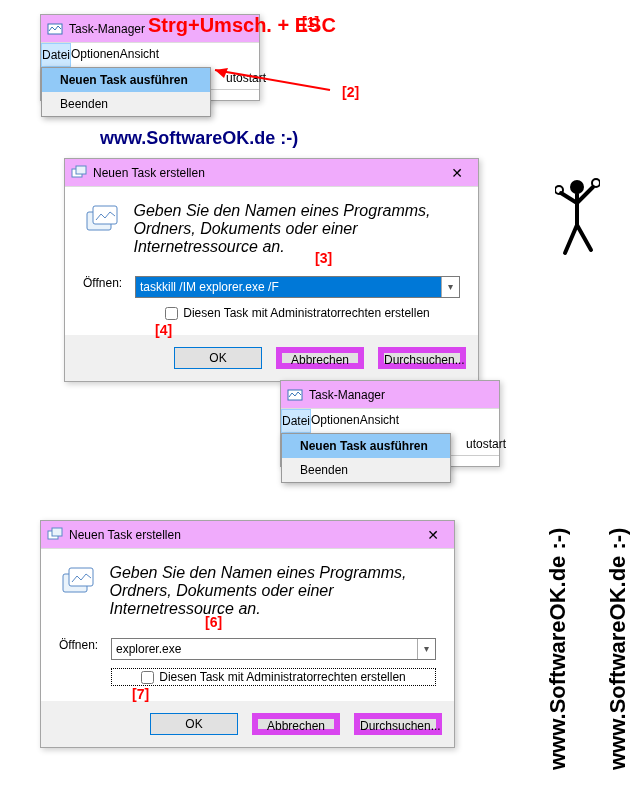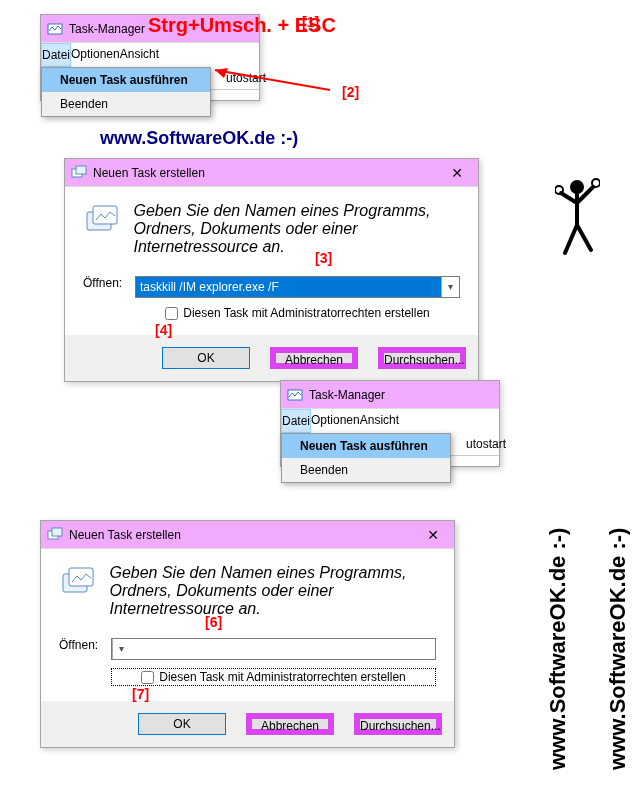--- a/index.html
+++ b/index.html
@@ -23,21 +23,21 @@
     
     .run-dialog { width: 415px; }
     .run-body { padding: 15px 18px 15px 18px; background: #fff; }
     .run-icon { display: inline-block; vertical-align: top; width: 38px; height: 38px; }
     .run-text { display: inline-block; width: 320px; font-size: 16px; margin-left: 8px; font-style: italic; }
     .run-input-row { display: flex; align-items: flex-start; margin-top: 20px; font-size: 12px; }
     .run-label { width: 52px; }
     .run-check-row { margin-top: 8px; margin-left: 52px; display: flex; align-items: center; font-size: 12px; justify-content: center; }
     .run-check-row input { margin-right: 5px; }
     .run-check-row.outlined { border: 1px dotted #000; padding: 1px; }
-    .run-buttons { background: #f0f0f0; padding: 12px 12px; display: flex; justify-content: flex-end; gap: 20px; }
+    .run-buttons { background: #f0f0f0; padding: 12px 12px; display: flex; justify-content: flex-end; gap: 14px; }
     .btn { width: 88px; height: 22px; font-size: 12px; border: 6px solid #d946ef; background: #e1e1e1; cursor: default; }
     .btn.ok { border: 1px solid #0078d7; }
     
     .annotation { position: absolute; color: #ff0000; font-weight: bold; font-size: 14px; font-family: Arial, sans-serif; }
     .shortcut-text { position: absolute; color: #ff0000; font-weight: bold; font-size: 20px; }
     .watermark-h { position: absolute; color: #000080; font-weight: bold; font-size: 18px; }
     .watermark-v { position: absolute; color: #000; font-weight: bold; font-size: 22px; transform: rotate(-90deg); transform-origin: left top; white-space: nowrap; }
     
     .combo-arrow { display:inline-block; width:18px; text-align:center; border-left:1px solid #aaa; color:#555; font-size:10px; line-height:20px;}
     .combo { display:flex; border:1px solid #7a7a7a; height:22px; flex:1;}
@@ -167,20 +167,21 @@
       <svg width="38" height="38" viewBox="0 0 38 38">
           <rect x="4" y="10" width="24" height="18" rx="2" fill="#eaf3fb" stroke="#5a8ac6"></rect>
           <rect x="10" y="4" width="24" height="18" rx="2" fill="#fff" stroke="#5a8ac6"></rect>
           <polyline points="13,18 18,12 22,16 27,10 32,14" fill="none" stroke="#5a8ac6"></polyline>
         </svg>
     </span>
     <span class="run-text">Geben Sie den Namen eines Programms, Ordners, Dokuments oder einer Internetressource an.</span>
     <div class="run-input-row">
       <span class="run-label">Öffnen:</span>
       <div class="combo">
+        <input value="explorer.exe" style="">
         <span class="combo-arrow">▾</span>
       </div>
     </div>
     <div class="run-check-row outlined">
       <input type="checkbox" style="">
       <span>Diesen Task mit Administratorrechten erstellen</span>
     </div>
   </div>
   <div class="run-buttons">
     <button class="btn ok">OK</button>

